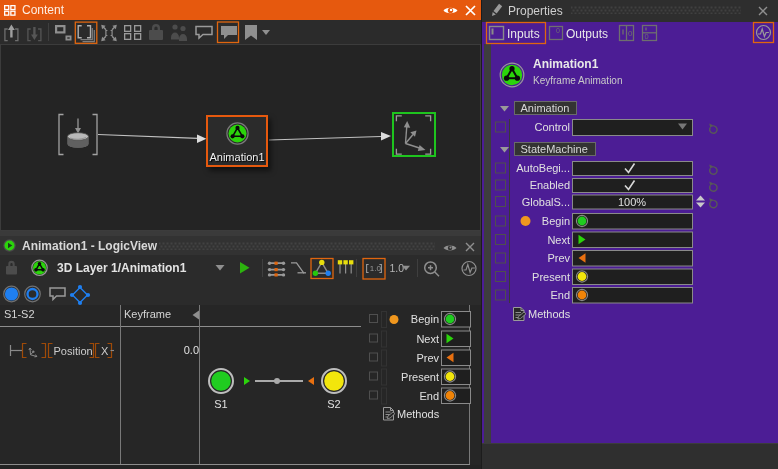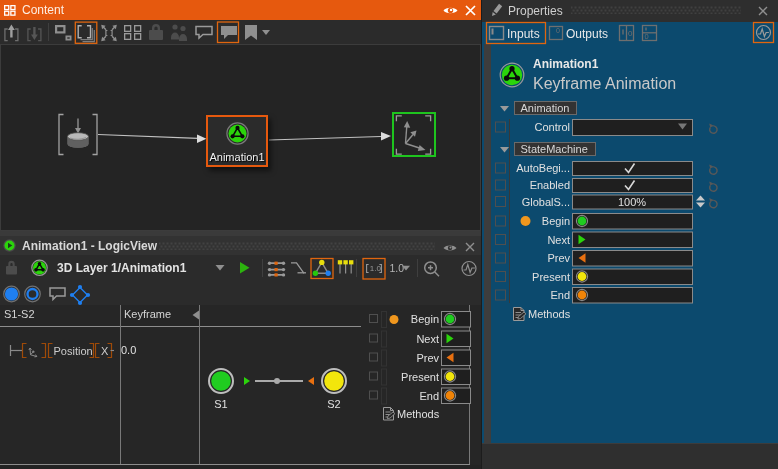--- a/index.html
+++ b/index.html
@@ -292,21 +292,21 @@
       <g stroke="#8a8a8a" stroke-width="1" fill="none">
         <path d="M30.5,15.8 L30,9"></path>
             <path d="M30.5,15.8 L36.8,17.5"></path>
             <path d="M30.5,15.8 L34,12"></path>
         <path d="M30,9 l-1.1,2 M30,9 l1.5,1.7 M36.8,17.5 l-2.3,0.4 M36.8,17.5 l-1.3,-1.9 M34,12 l-2.1,0.4 M34,12 l-0.3,2"></path>
       </g>
       <text x="53.5" y="15.5" font-size="11" fill="#cccccc">Position</text>
       <text x="101" y="15.5" font-size="11" fill="#cccccc">X</text>
       <path d="M110.5,11.5 h3.5" stroke="#8a8a8a" stroke-width="1.1"></path>
     </svg>
-    <div class="abs" style="left:121px;top:39px;width:78px;text-align:left;font-size:11px;color:#e0e0e0;">0.0</div>
+    <div class="abs" style="left:121px;top:39px;width:78px;text-align:right;font-size:11px;color:#e0e0e0;">0.0</div>
     <svg class="abs" style="left:200px;top:55px" width="160" height="60" viewBox="0 0 160 60">
       <circle cx="21" cy="21" r="12" fill="none" stroke="#bdbdbd" stroke-width="2"></circle>
       <circle cx="21" cy="21" r="9.8" fill="#20cc20"></circle>
       <path d="M44,17 L50,21 L44,25 Z" fill="#2bd40b"></path>
       <line x1="55" y1="21" x2="103" y2="21" stroke="#aaa" stroke-width="2"></line>
       <circle cx="77" cy="21" r="3" fill="#aaa"></circle>
       <path d="M114,17 L108,21 L114,25 Z" fill="#e87010"></path>
       <circle cx="134" cy="21" r="12" fill="none" stroke="#bdbdbd" stroke-width="2"></circle>
       <circle cx="134" cy="21" r="9.8" fill="#f2e60c"></circle>
       <text x="21" y="48" text-anchor="middle" font-size="11" fill="#e0e0e0">S1</text>
@@ -348,21 +348,21 @@
   <path d="M2.5,5 h5 M2.5,7.5 h5 M2.5,10 h3" stroke="#9a9a9a" stroke-width="0.9"></path>
   <path d="M5,9 l5,-4 2,1.6 -5,4.5 -2.6,0.6 Z" fill="#262626" stroke="#9a9a9a" stroke-width="0.8"></path>
 </g>
           <text x="397" y="113" font-size="11" fill="#e0e0e0">Methods</text>
         </svg>
   </div>
 </div>
 
 <div class="abs" style="left:481px;top:0;width:1px;height:469px;background:#1c1c1c;"></div>
 
-<div class="abs" style="left:482px;top:0;width:296px;height:469px;background:#0c4a6e;">
+<div class="abs" style="left:482px;top:0;width:296px;height:469px;background:#4c1d95;">
   <div class="abs" style="left:2px;top:44px;width:7px;height:425px;background:#3d3d3d;"></div>
   <div class="abs" style="left:0;top:0;width:296px;height:22px;background:#2e2e2e;">
     <svg class="abs" style="left:7px;top:3px" width="14" height="16" viewBox="0 0 14 16">
       <g transform="rotate(38 7 8)">
         <rect x="5" y="0.5" width="4" height="9" fill="#9a9a9a"></rect>
         <path d="M5,10.8 L9,10.8 L7,14.5 Z" fill="#9a9a9a"></path>
       </g>
     </svg>
     <div class="abs" style="left:26px;top:4px;font-size:12px;color:#cfcfcf;">Properties</div>
     <div class="abs hatch" style="left:89px;top:6px;width:170px;height:8px;"></div>
@@ -396,21 +396,21 @@
   </svg>
   <svg class="abs" style="left:16px;top:61px" width="28" height="28" viewBox="0 0 28 28">
         <circle cx="14" cy="14" r="11.8" fill="none" stroke="#9a9a9a" stroke-width="1.2"></circle>
         <circle cx="14" cy="14" r="10.2" fill="#2bd40b"></circle>
         <path d="M14.0,7.7 L19.455960043841962,17.15 L8.544039956158036,17.15 Z" fill="none" stroke="#0a0a0a" stroke-width="2.0" stroke-linejoin="round"></path>
         <circle cx="14.0" cy="7.7" r="2.6" fill="#0a0a0a"></circle>
         <circle cx="19.455960043841962" cy="17.15" r="2.6" fill="#0a0a0a"></circle>
         <circle cx="8.544039956158036" cy="17.15" r="2.6" fill="#0a0a0a"></circle>
       </svg>
   <div class="abs" style="left:51px;top:57px;font-size:12px;font-weight:bold;color:#e8e8e8;">Animation1</div>
-  <div class="abs" style="left:51px;top:75px;font-size:16px;color:#c9c9c9;">Keyframe Animation</div>
+  <div class="abs" style="left:51px;top:75px;font-size:10px;color:#c9c9c9;">Keyframe Animation</div>
   <svg class="abs" style="left:0;top:0" width="296" height="469" viewBox="0 0 296 469">
         <line x1="27.5" y1="119" x2="27.5" y2="303" stroke="#383838"></line>
         <path d="M18,106 l9,0 -4.5,5.5 Z" fill="#9a9a9a"></path>
         <rect x="32.5" y="101.5" width="62" height="13" fill="#333333" stroke="#6a6a6a"></rect>
         <text x="38.5" y="112" font-size="11" fill="#d8d8d8">Animation</text>
         <rect x="13.5" y="122" width="10" height="10" fill="none" stroke="#4f4f4f"></rect>
         <text x="88" y="131" text-anchor="end" font-size="11" fill="#e0e0e0">Control</text>
         <rect x="90.5" y="119.5" width="120" height="16" fill="#1f1f1f" stroke="#8a8a8a"></rect>
         <path d="M196,123.5 l9,0 -4.5,6 Z" fill="#777"></path>
         <g fill="none" stroke="#585858" stroke-width="1.4">

